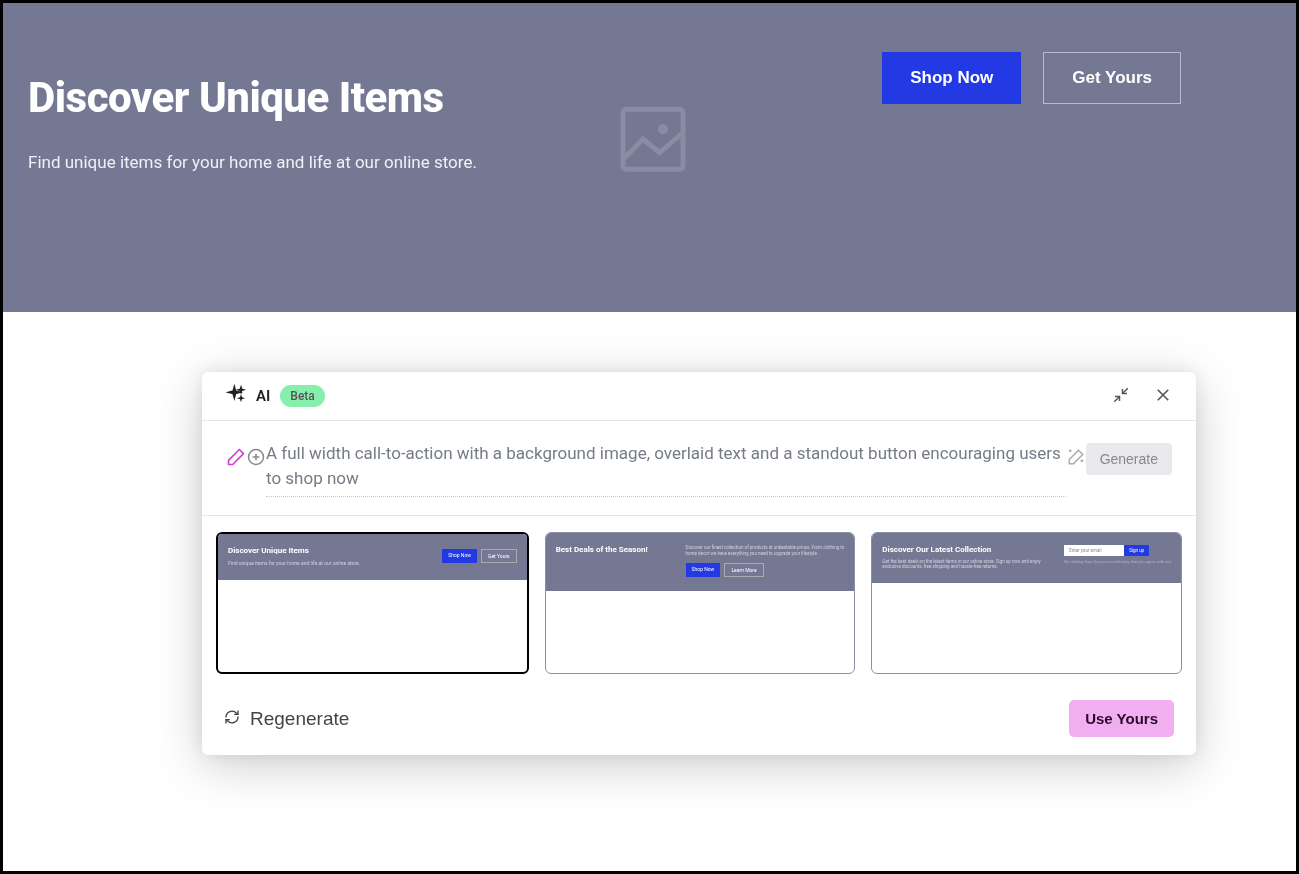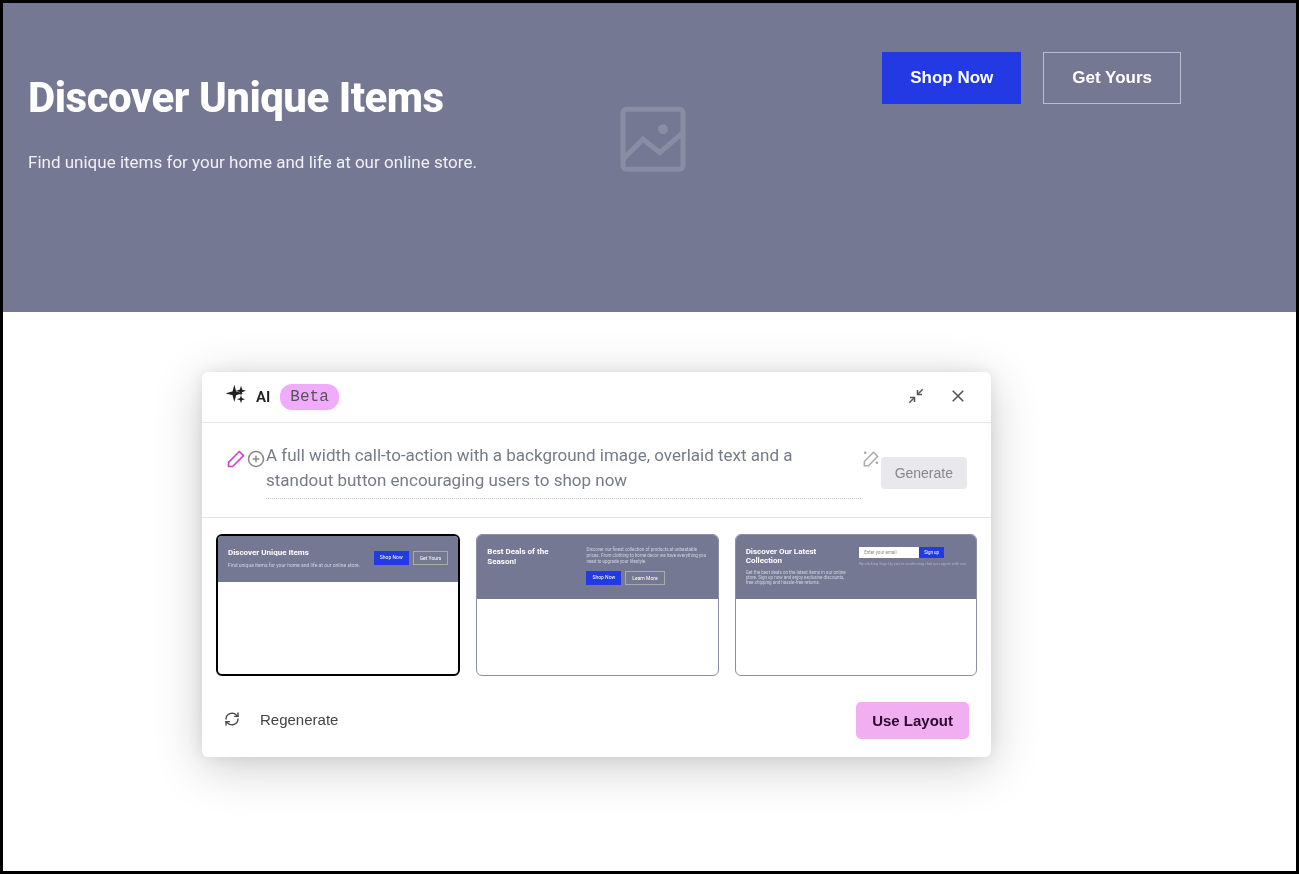--- a/index.html
+++ b/index.html
@@ -76,21 +76,21 @@
       padding: 15px 28px;
       font-size: 17px;
       font-weight: 600;
       cursor: pointer;
     }
 
     .ai-panel {
       position: absolute;
       top: 369px;
       left: 199px;
-      width: 789px;
+      width: 994px;
       background: #fff;
       border-radius: 6px;
       box-shadow: 0 10px 50px rgba(0,0,0,0.2), 0 0 15px rgba(0,0,0,0.08);
     }
     .ai-header {
       display: flex;
       align-items: center;
       justify-content: space-between;
       padding: 12px 24px;
       border-bottom: 1px solid #e5e5eb;
@@ -103,27 +103,26 @@
     .sparkle-icon svg {
       width: 20px;
       height: 20px;
     }
     .ai-label {
       font-size: 15px;
       font-weight: 600;
       color: #222;
     }
     .beta-badge {
-      background: #f0abfc;
+      background: #86efac;
       color: #555;
-      font-size: 16px;
+      font-size: 12px;
       font-weight: 500;
       padding: 4px 10px;
       border-radius: 12px;
-      font-family: Liberation Mono, monospace;
     }
     .ai-header-right {
       display: flex;
       align-items: center;
       gap: 24px;
     }
     .header-icon-btn {
       background: none;
       border: none;
       cursor: pointer;
@@ -181,21 +180,21 @@
     .generate-btn {
       background: #e9e9ed;
       color: #888;
       border: none;
       padding: 8px 14px;
       font-size: 14px;
       font-weight: 500;
       border-radius: 4px;
       cursor: not-allowed;
       flex-shrink: 0;
-      margin-top: 14px;
+      margin-top: 2px;
     }
 
     .ai-layouts {
       display: flex;
       gap: 16px;
       padding: 16px 14px;
     }
     .layout-card {
       flex: 1;
       border: 1px solid #8b8fa8;
@@ -315,22 +314,22 @@
       display: flex;
       justify-content: space-between;
       align-items: center;
       padding: 10px 22px 18px 22px;
     }
     .regenerate-btn {
       background: none;
       border: none;
       display: flex;
       align-items: flex-start;
-      gap: 20px;
-      font-size: 15px;
+      gap: 10px;
+      font-size: 19px;
       color: #444;
       cursor: pointer;
     }
     .regenerate-btn svg {
       width: 16px;
       height: 16px;
     }
     .use-layout-btn {
       background: #f1aef0;
       color: #2a0a2a;
@@ -471,15 +470,15 @@
       <span>
         <svg viewBox="0 0 24 24" fill="none" stroke="currentColor" stroke-width="2" stroke-linecap="round">
           <path d="M3 12 A9 9 0 0 1 18.5 6 L21 8"></path>
             <path d="M21 3 L21 8 L16 8"></path>
           <path d="M21 12 A9 9 0 0 1 5.5 18 L3 16"></path>
             <path d="M3 21 L3 16 L8 16"></path>
         </svg>
       </span>
       <span>Regenerate</span>
     </button>
-    <button class="use-layout-btn">Use Layout</button>
+    <button class="use-layout-btn">Use Yours</button>
   </div>
 </div>
 
 </body></html>

